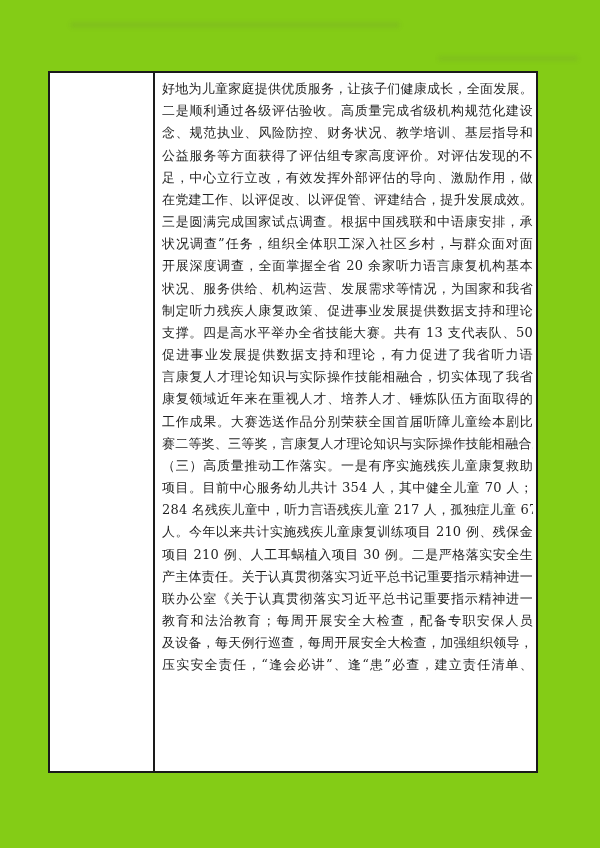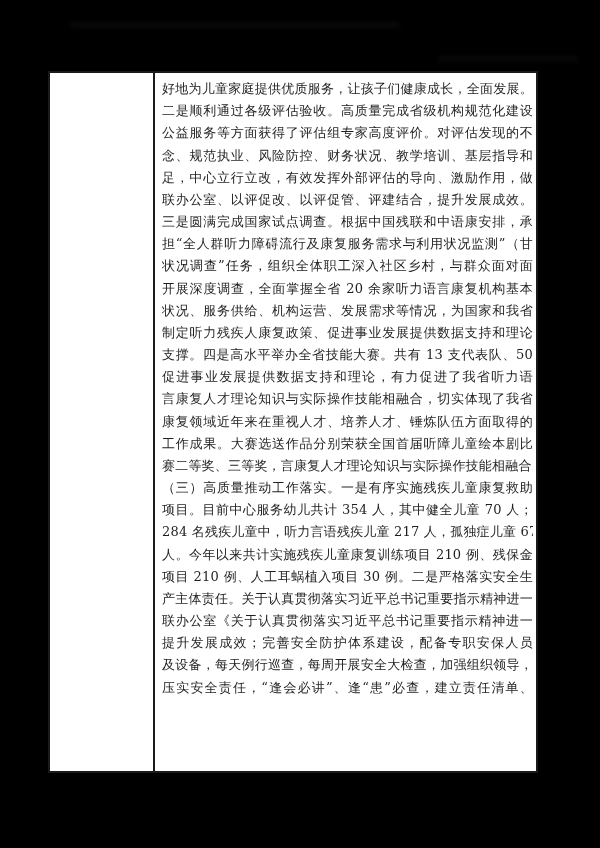--- a/index.html
+++ b/index.html
@@ -4,21 +4,21 @@
 <style>
   html, body {
     margin: 0;
     padding: 0;
     background: #ffffff;
   }
   .page {
     position: relative;
     width: 600px;
     height: 848px;
-    background: #000000;
+    background: #84cc16;
     overflow: hidden;
     font-family: "DejaVu Serif", "Liberation Serif", serif;
   }
   
   .scan-streak {
     position: absolute;
     background: rgba(90, 90, 90, 0.10);
     border-radius: 4px;
     filter: blur(2px);
   }
@@ -67,41 +67,40 @@
 <div class="page">
   <div class="scan-streak streak-1"></div>
   <div class="scan-streak streak-2"></div>
 
   <div class="report-table">
     <div class="label-cell"></div>
     <div class="content-cell">
 
     <div class="text-line">好地为儿童家庭提供优质服务，让孩子们健康成长，全面发展。</div>
         <div class="text-line">二是顺利通过各级评估验收。高质量完成省级机构规范化建设</div>
+        <div class="text-line">念、规范执业、风险防控、财务状况、教学培训、基层指导和</div>
         <div class="text-line">公益服务等方面获得了评估组专家高度评价。对评估发现的不</div>
-        <div class="text-line">念、规范执业、风险防控、财务状况、教学培训、基层指导和</div>
         <div class="text-line">足，中心立行立改，有效发挥外部评估的导向、激励作用，做</div>
-        <div class="text-line">联办公室、以评促改、以评促管、评建结合，提升发展成效。</div>
+        <div class="text-line">在党建工作、以评促改、以评促管、评建结合，提升发展成效。</div>
         <div class="text-line">三是圆满完成国家试点调查。根据中国残联和中语康安排，承</div>
-        <div class="text-line">担“全人群听力障碍流行及康复服务需求与利用状况监测”（甘</div>
         <div class="text-line">状况调查”任务，组织全体职工深入社区乡村，与群众面对面</div>
         <div class="text-line">开展深度调查，全面掌握全省 20 余家听力语言康复机构基本</div>
         <div class="text-line">状况、服务供给、机构运营、发展需求等情况，为国家和我省</div>
         <div class="text-line">制定听力残疾人康复政策、促进事业发展提供数据支持和理论</div>
         <div class="text-line">支撑。四是高水平举办全省技能大赛。共有 13 支代表队、50</div>
         <div class="text-line">促进事业发展提供数据支持和理论，有力促进了我省听力语</div>
         <div class="text-line">言康复人才理论知识与实际操作技能相融合，切实体现了我省</div>
         <div class="text-line">康复领域近年来在重视人才、培养人才、锤炼队伍方面取得的</div>
         <div class="text-line">工作成果。大赛选送作品分别荣获全国首届听障儿童绘本剧比</div>
         <div class="text-line">赛二等奖、三等奖，言康复人才理论知识与实际操作技能相融合。</div>
         <div class="text-line">（三）高质量推动工作落实。一是有序实施残疾儿童康复救助</div>
         <div class="text-line">项目。目前中心服务幼儿共计 354 人，其中健全儿童 70 人；</div>
         <div class="text-line">284 名残疾儿童中，听力言语残疾儿童 217 人，孤独症儿童 67</div>
         <div class="text-line">人。今年以来共计实施残疾儿童康复训练项目 210 例、残保金</div>
         <div class="text-line">项目 210 例、人工耳蜗植入项目 30 例。二是严格落实安全生</div>
         <div class="text-line">产主体责任。关于认真贯彻落实习近平总书记重要指示精神进一</div>
         <div class="text-line">联办公室《关于认真贯彻落实习近平总书记重要指示精神进一</div>
-        <div class="text-line">提升发展成效；完善安全防护体系建设，配备专职安保人员</div>
+        <div class="text-line">教育和法治教育；每周开展安全大检查，配备专职安保人员</div>
         <div class="text-line">及设备，每天例行巡查，每周开展安全大检查，加强组织领导，</div>
         <div class="text-line">压实安全责任，“逢会必讲”、逢“患”必查，建立责任清单、</div>
       </div>
   </div>
 </div>
 
 </body></html>

